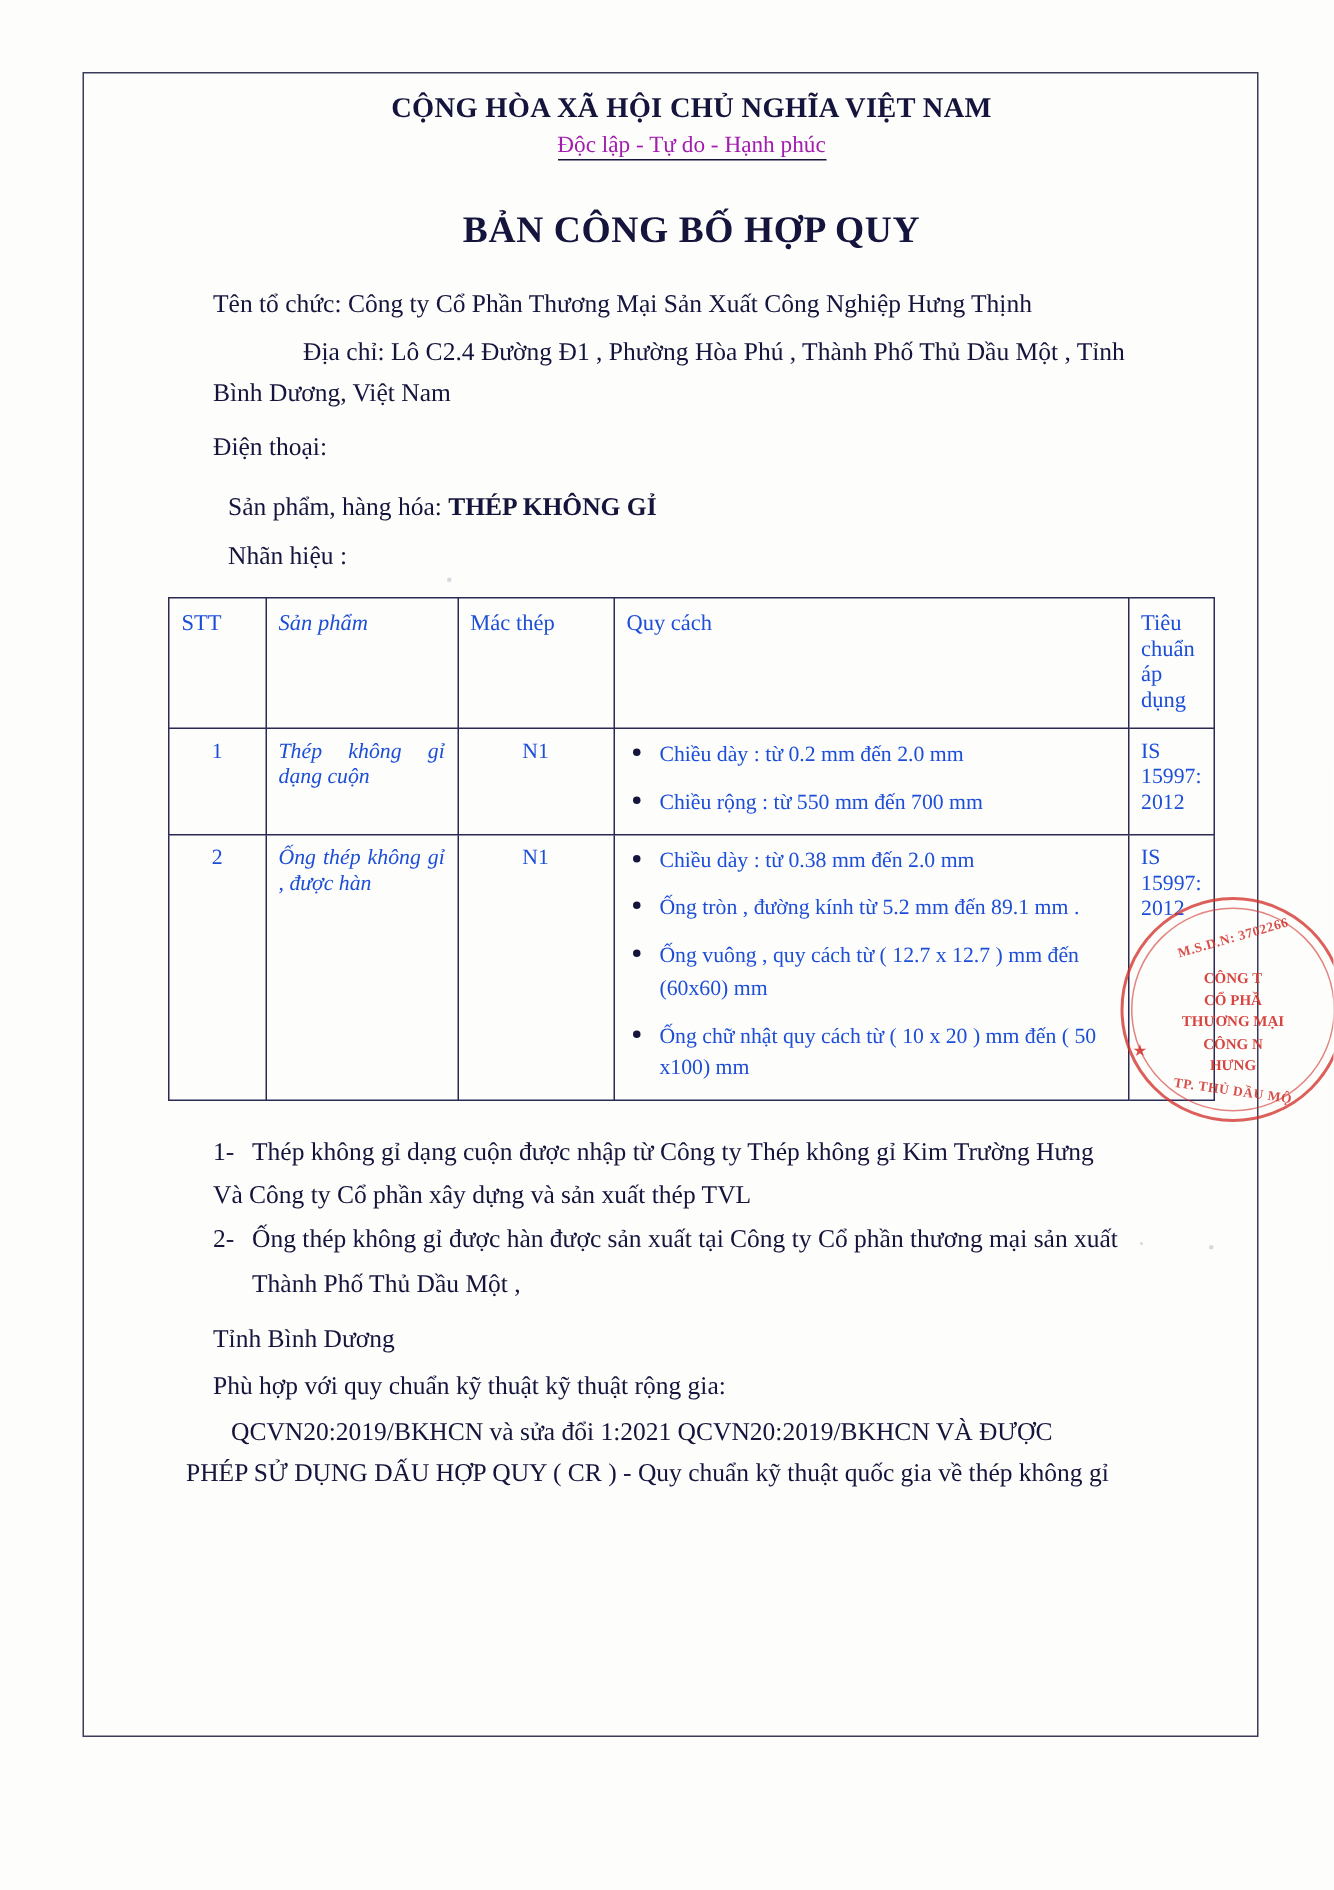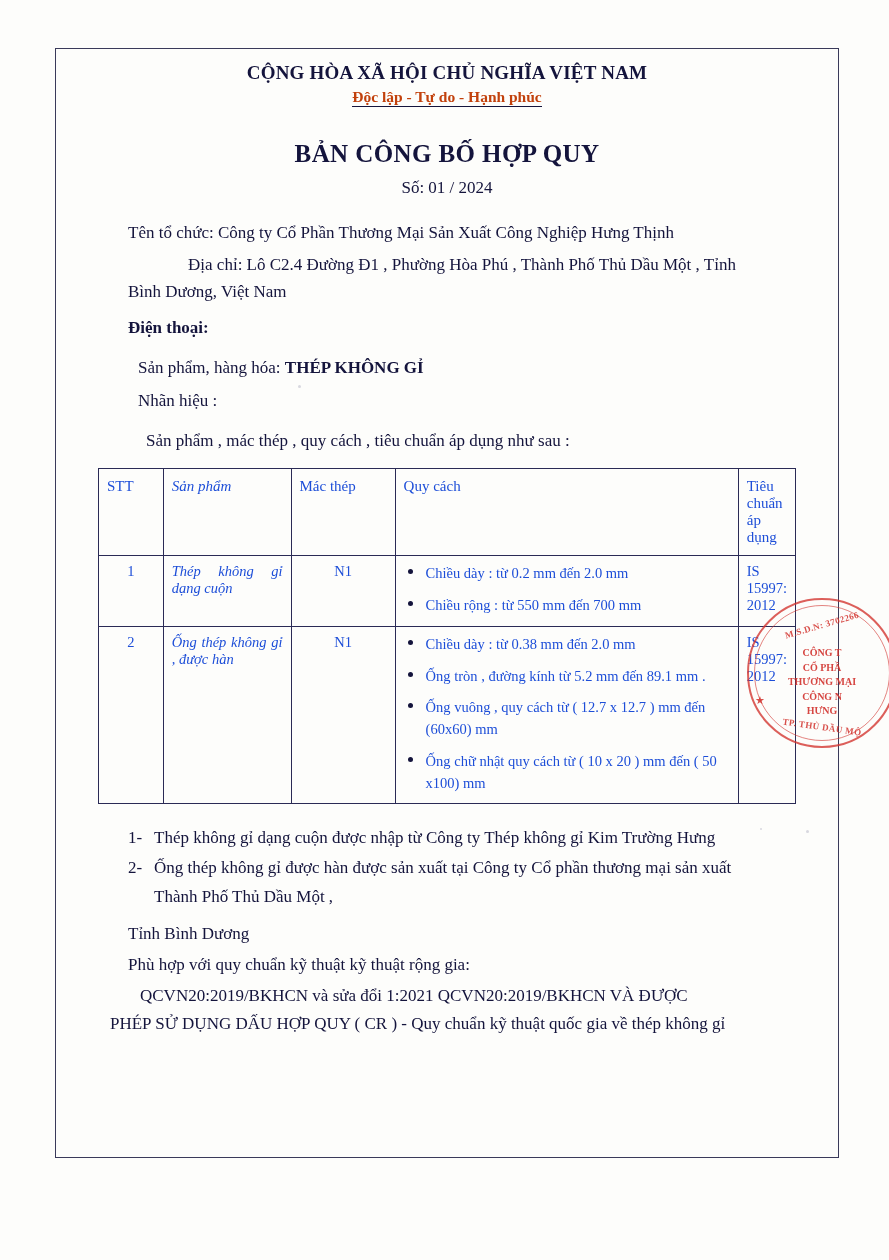--- a/index.html
+++ b/index.html
@@ -30,40 +30,40 @@
     left: 55px;
     top: 48px;
     width: 784px;
     height: 1110px;
     border: 1px solid #3a3a5a;
     box-sizing: border-box;
   }
 
   .content {
     position: absolute;
-    left: 70px;
+    left: 84px;
     top: 62px;
     width: 754px;
     box-sizing: border-box;
     padding: 0 28px;
   }
 
   .national-title {
     text-align: center;
     font-weight: bold;
     font-size: 19px;
     letter-spacing: 0.2px;
     color: #14143c;
   }
   .national-sub {
     text-align: center;
-    font-weight: bold;
+    font-weight: normal;
     font-size: 15.5px;
     margin-top: 4px;
-    color: #c2410c;
+    color: #a21caf;
   }
   .national-sub span {
     border-bottom: 1.4px solid #14143c;
     padding-bottom: 1px;
   }
 
   .doc-title {
     text-align: center;
     font-weight: bold;
     font-size: 25px;
@@ -267,32 +267,30 @@
 
 <div class="page">
   <div class="scan-frame"></div>
 
   <div class="content">
 
     <div class="national-title">CỘNG HÒA XÃ HỘI CHỦ NGHĨA VIỆT NAM</div>
     <div class="national-sub"><span>Độc lập - Tự do - Hạnh phúc</span></div>
 
     <div class="doc-title">BẢN CÔNG BỐ HỢP QUY</div>
-    <div class="doc-number">Số: 01 / 2024</div>
 
     <div class="para indent" style="margin-top:22px;">Tên tổ chức: Công ty Cổ Phần Thương Mại Sản Xuất Công Nghiệp Hưng Thịnh</div>
     <div class="para indent" style="margin-top:6px;text-align:center;">Địa chỉ: Lô C2.4 Đường Đ1 , Phường Hòa Phú , Thành Phố Thủ Dầu Một , Tỉnh</div>
     <div class="para indent" style="margin-top:0;">Bình Dương, Việt Nam</div>
-    <div class="para indent" style="margin-top:10px;font-weight:bold;">Điện thoại:</div>
+    <div class="para indent" style="margin-top:10px;">Điện thoại:</div>
 
     <div class="para indent2" style="margin-top:14px;">
       <span>Sản phẩm, hàng hóa: </span><span class="bold">THÉP KHÔNG GỈ</span>
     </div>
     <div class="para indent2" style="margin-top:6px;">Nhãn hiệu :</div>
-    <div class="para indent3" style="margin-top:14px;">Sản phẩm , mác thép , quy cách , tiêu chuẩn áp dụng như sau :</div>
 
     <table class="spec">
       <thead>
         <tr>
           <th class="col-stt">STT</th>
           <th class="col-sp">Sản phẩm</th>
           <th class="col-mac">Mác thép</th>
           <th class="col-qc">Quy cách</th>
           <th>Tiêu chuẩn áp dụng</th>
         </tr>
@@ -325,20 +323,21 @@
           <td>IS 15997: 2012</td>
         </tr>
       </tbody>
     </table>
 
     <div class="notes">
       <div class="note-item">
         <div class="note-num">1-</div>
         <div class="note-body">Thép không gỉ dạng cuộn được nhập từ Công ty Thép không gỉ Kim Trường Hưng</div>
       </div>
+      <div class="note-cont">Và Công ty Cổ phần xây dựng và sản xuất thép TVL</div>
 
       <div class="note-item" style="margin-top:2px;">
         <div class="note-num">2-</div>
         <div class="note-body">Ống thép không gỉ được hàn được sản xuất tại Công ty Cổ phần thương mại sản xuất</div>
       </div>
       <div class="note-cont2">Thành Phố Thủ Dầu Một ,</div>
     </div>
 
     <div class="closing">
       <div class="l1">Tỉnh Bình Dương</div>

